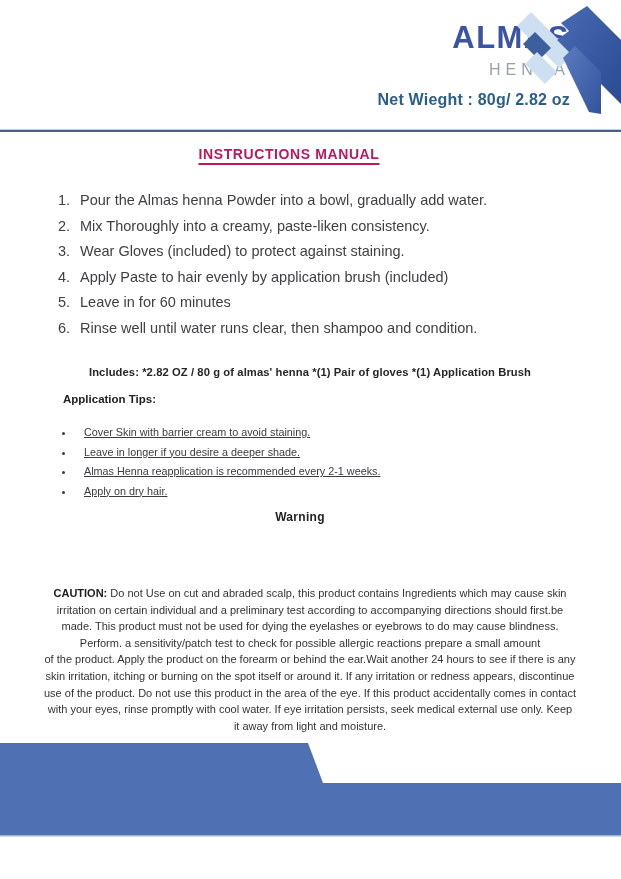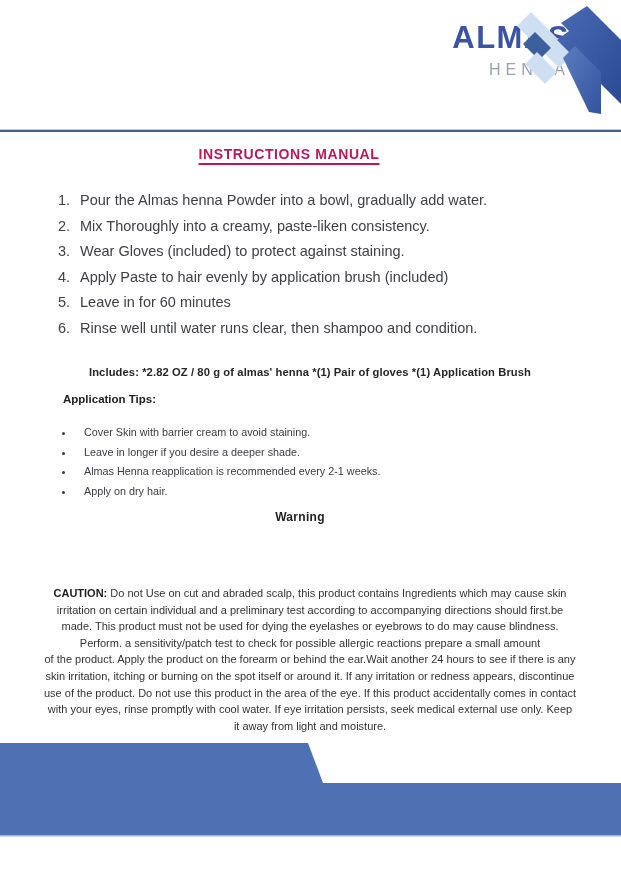--- a/index.html
+++ b/index.html
@@ -64,21 +64,21 @@
     text-align:center;
     font-size:11.2px;font-weight:bold;color:#262626;letter-spacing:.1px;
   }
   .tips-title{
     position:absolute;top:393px;left:63px;margin:0;
     font-size:11.5px;font-weight:bold;color:#222;
   }
   ul.tips{
     position:absolute;top:423px;left:58px;width:520px;
     margin:0;padding:0 0 0 16px;
-    font-size:10.8px;line-height:19.6px;color:#3a3c40;
+    font-size:10.8px;line-height:19.6px;color:#3a3c40;text-decoration:underline;
   }
   ul.tips li{padding-left:10px;}
   ul.tips li::marker{font-size:9px;}
   
   .warning-title{
     position:absolute;top:510px;left:0;width:600px;margin:0;
     text-align:center;font-size:12px;font-weight:bold;color:#1f1f1f;
     letter-spacing:.3px;
   }
   .caution-wrap{
@@ -93,20 +93,21 @@
 </style>
 </head>
 <body>
 
 <div class="page">
 
 
   <div class="header-block">
     <div class="brand">ALMAS</div>
     <div class="product">HENNA</div>
+    <div class="netw">Net Wieght : 80g/ 2.82 oz</div>
   </div>
 
   <svg class="logo" width="112" height="122" viewBox="0 0 112 122">
     <defs>
       <linearGradient id="lgDark" x1="0" y1="0" x2="1" y2="1">
         <stop offset="0" stop-color="#4a6cb4"></stop>
         <stop offset="1" stop-color="#2a4a94"></stop>
       </linearGradient>
       <linearGradient id="lgMid" x1="0" y1="0" x2="1" y2="1">
         <stop offset="0" stop-color="#5b7cc0"></stop>

